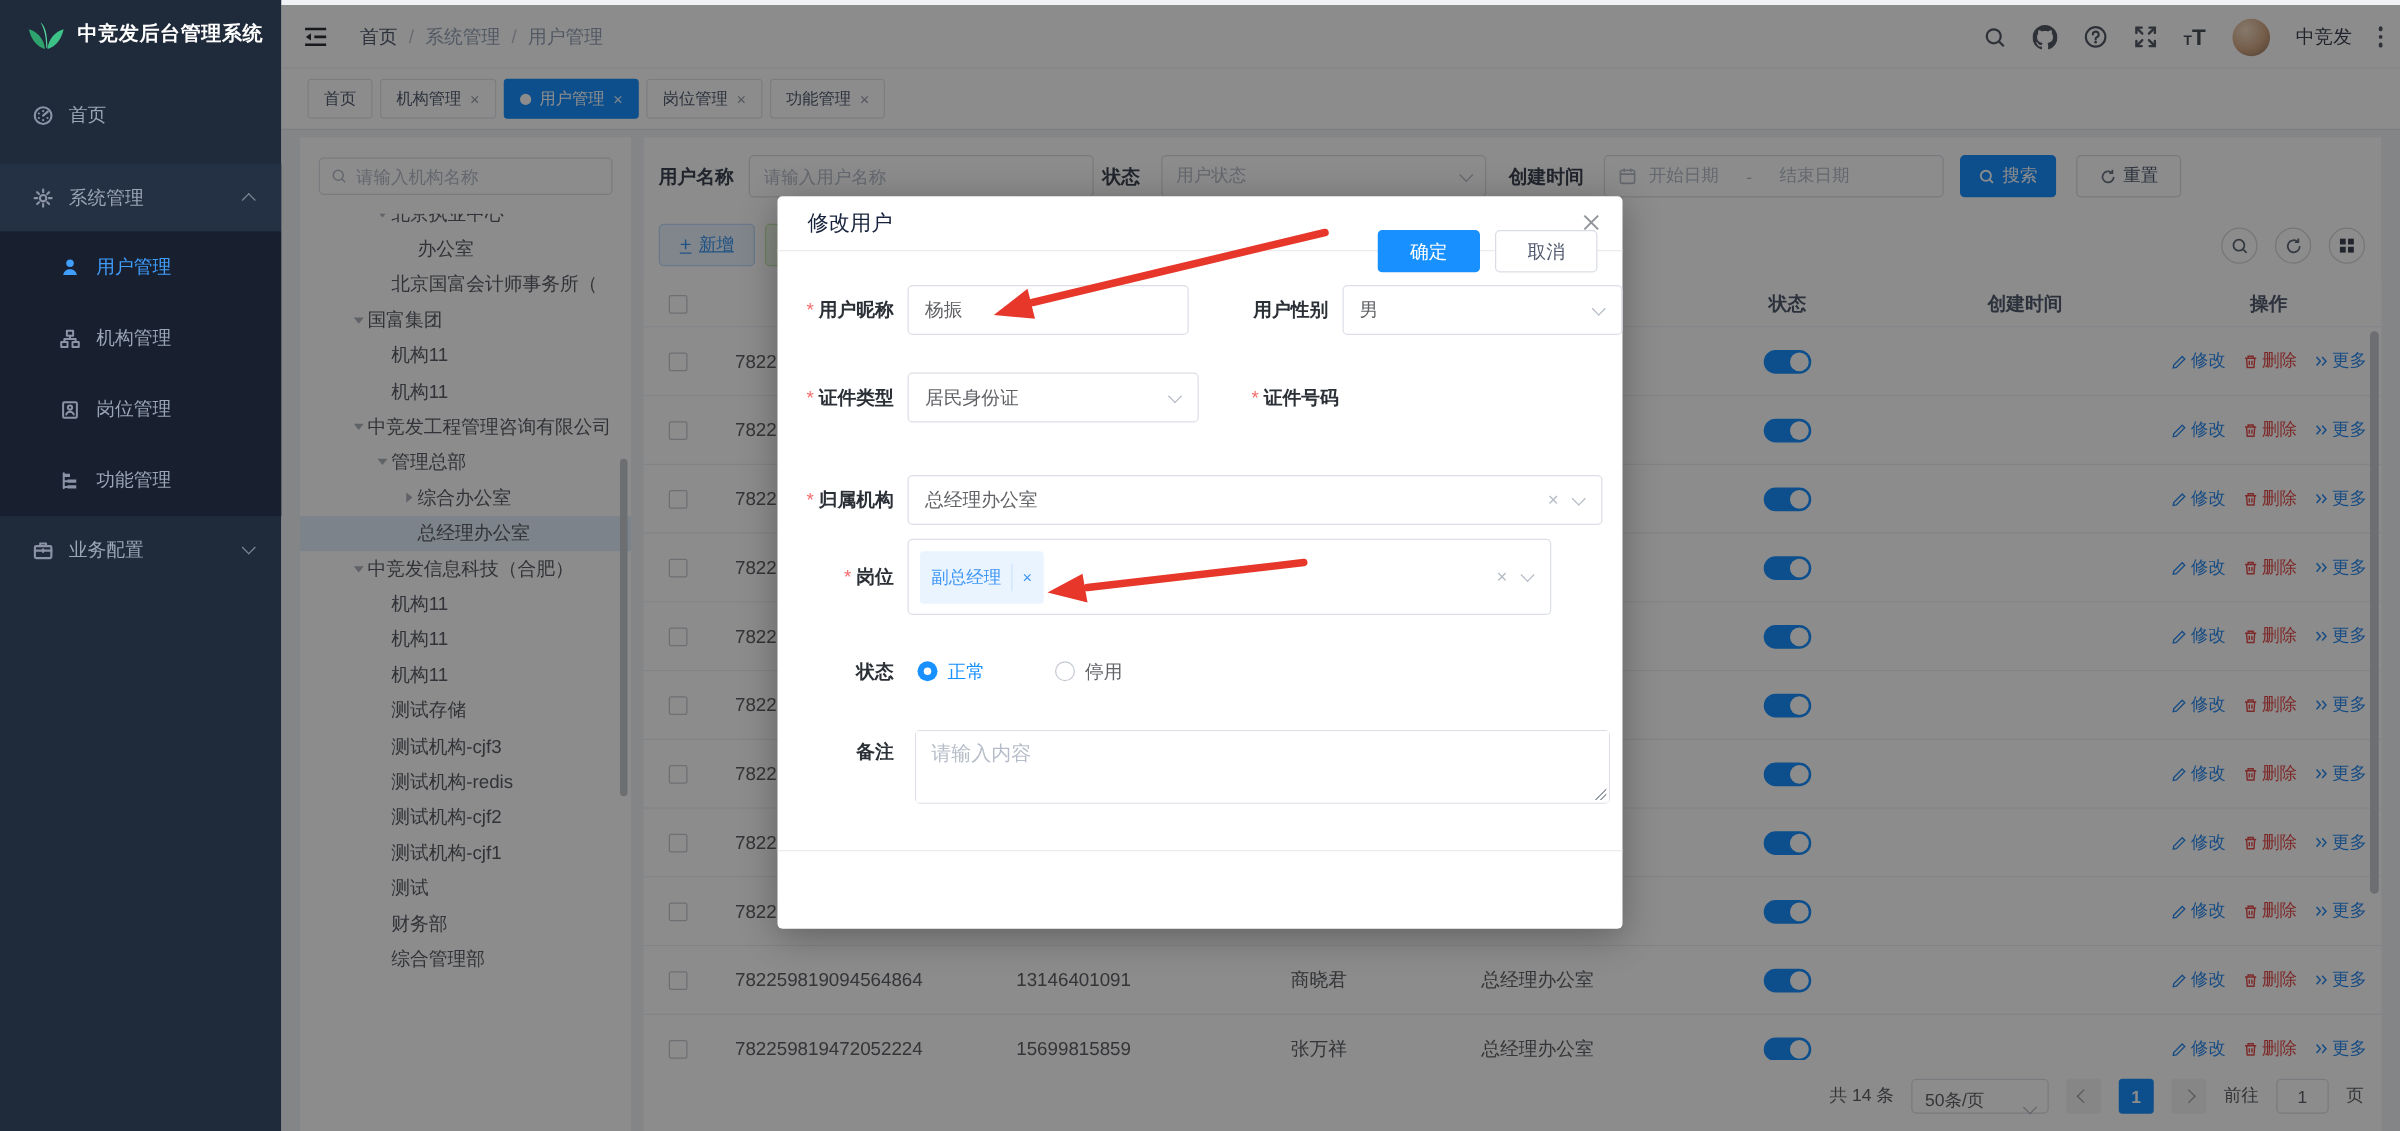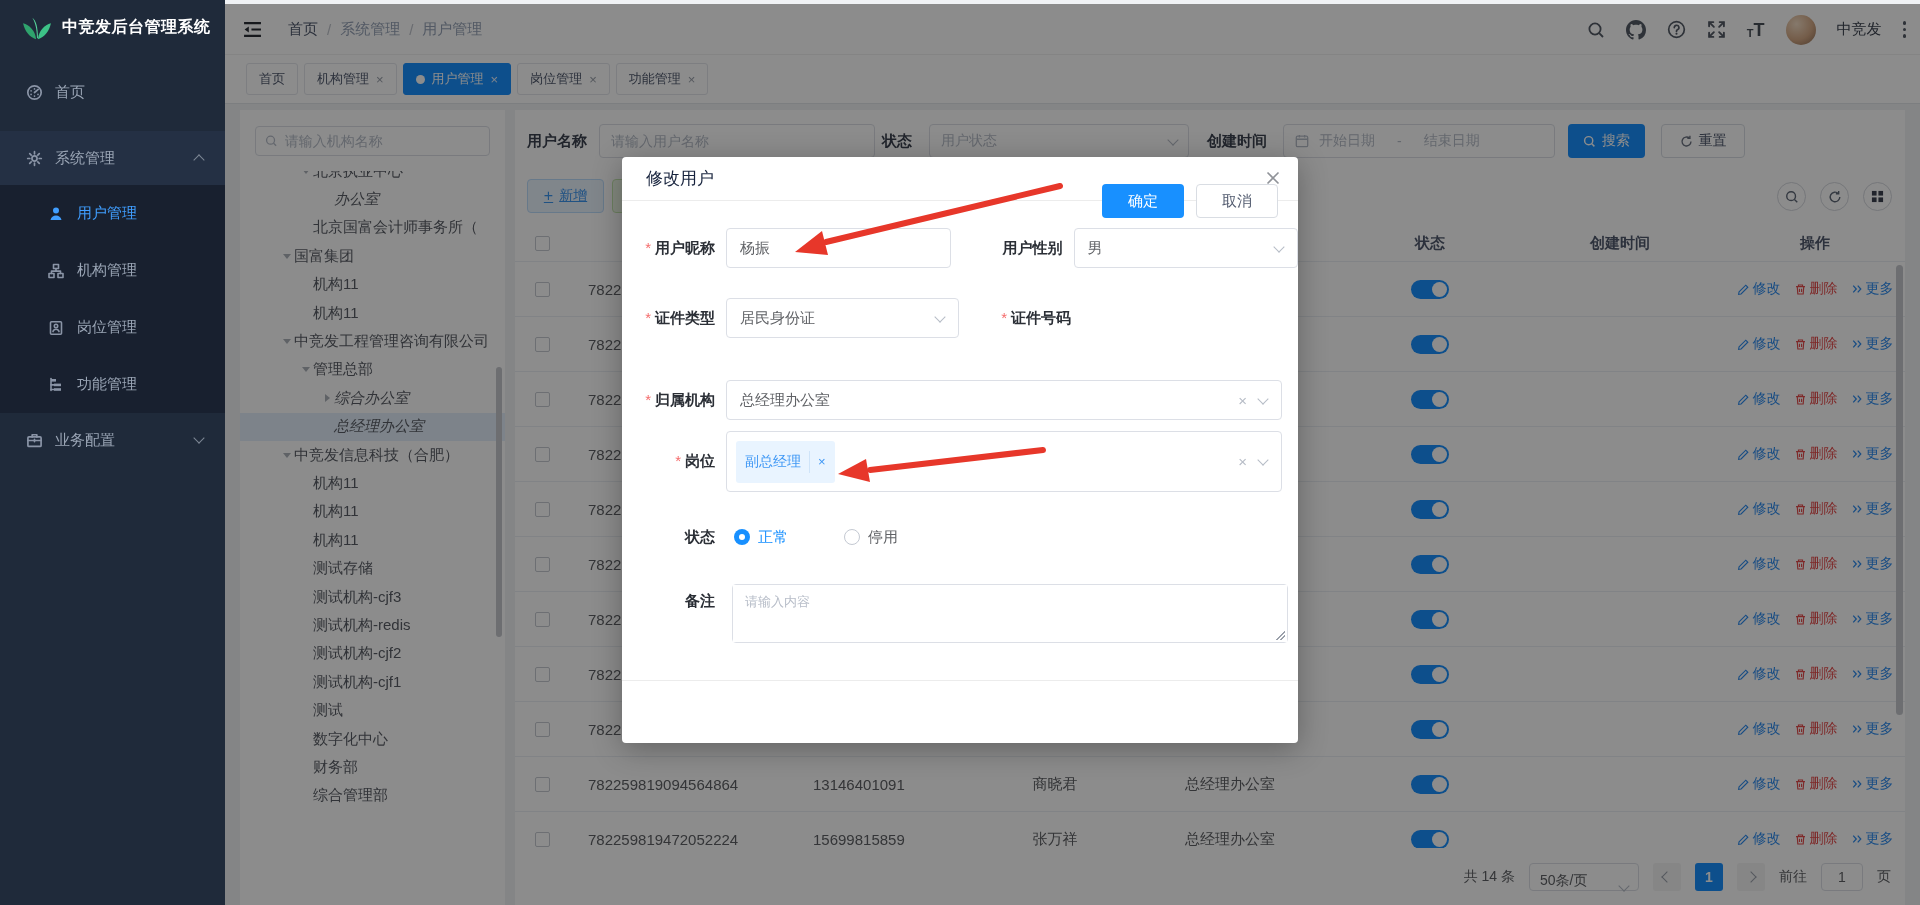--- a/index.html
+++ b/index.html
@@ -61,21 +61,21 @@
   .tree-search{position:absolute;left:15px;top:16px;width:235px;height:30px;border:1px solid var(--bd);border-radius:4px;display:flex;align-items:center;padding:0 9px;gap:7px;color:var(--ph);font-size:14px;background:#fff;}
   .tree-search input{border:none;outline:none;width:100%;font-size:14px;color:#606266;}
   .tree-search input::placeholder{color:var(--ph);}
   .tree-vp{position:absolute;left:0;top:61px;right:0;bottom:0;overflow:hidden;}
   .tree-list{margin-top:-14px;}
   .tnode{display:flex;align-items:center;height:28.4px;font-size:15px;color:#5a5e66;cursor:pointer;white-space:nowrap;}
   .tnode.sel{background:#e3eefb;}
   .tnode .tcaret{width:14px;display:flex;justify-content:center;flex:0 0 14px;}
   .cd{width:0;height:0;border-left:4.5px solid transparent;border-right:4.5px solid transparent;border-top:5.5px solid #aeb3bb;}
   .cr{width:0;height:0;border-top:4.5px solid transparent;border-bottom:4.5px solid transparent;border-left:5.5px solid #aeb3bb;}
-  .lvl1{padding-left:40px;}.lvl2{padding-left:59px;}.lvl3{padding-left:80px;font-style:italic;}
+  .lvl1{padding-left:40px;}.lvl2{padding-left:59px;}.lvl3{padding-left:80px;}
   .tree-sb{position:absolute;right:3px;top:257px;width:6px;height:270px;border-radius:3px;background:#c6c9ce;cursor:pointer;}
 
   
   .main-card{position:absolute;left:290px;top:110px;width:1390px;height:795px;background:#fff;}
   .flt{position:absolute;top:14px;height:34px;display:flex;align-items:center;}
   .flt-label{font-size:15px;font-weight:bold;color:#3c4350;}
   .inp{height:34px;border:1px solid var(--bd);border-radius:4px;background:#fff;display:flex;align-items:center;padding:0 11px;font-size:14px;color:#606266;}
   .inp input{border:none;outline:none;width:100%;font-size:14px;color:#606266;background:transparent;}
   .inp input::placeholder{color:var(--ph);}
   .sel-ph{color:var(--ph);font-size:14px;}
@@ -139,21 +139,21 @@
   .tag .tdiv{width:1px;height:22px;background:#cfe4f9;}
   .tag .tx{color:#3e97f5;font-size:13px;cursor:pointer;}
   .rd{width:16px;height:16px;border-radius:50%;cursor:pointer;position:relative;flex:0 0 16px;}
   .rd.on{background:var(--primary);}
   .rd.on::after{content:'';position:absolute;left:5px;top:5px;width:6px;height:6px;border-radius:50%;background:#fff;}
   .rd.off{border:1.5px solid #c4c9d2;background:#fff;}
   .rd-lb{font-size:15px;margin-left:8px;cursor:pointer;}
   .rd-lb.on{color:var(--primary);}
   .rd-lb.off{color:#606266;}
   .m-ta{position:absolute;left:110px;top:427px;width:556px;height:59px;border:1px solid var(--bd);border-radius:4px;}
-  .m-ta textarea{width:100%;height:100%;border:none;outline:none;resize:none;padding:8px 12px;font-size:13px;color:#000000;}
+  .m-ta textarea{width:100%;height:100%;border:none;outline:none;resize:none;padding:8px 12px;font-size:16px;color:#000000;}
   .m-ta textarea::placeholder{color:var(--ph);}
   .ta-grip{position:absolute;right:2px;bottom:2px;width:10px;height:10px;background:
     linear-gradient(135deg,transparent 55%,#9aa0aa 55%,#9aa0aa 62%,transparent 62%,transparent 75%,#9aa0aa 75%,#9aa0aa 82%,transparent 82%);}
   .m-ft{position:absolute;left:0;top:523px;width:100%;border-top:1px solid #ececec;}
   .m-btn{position:absolute;width:82px;height:34px;top:27px;font-size:15px;}
   .m-ok{left:480px;}
   .m-cancel{left:574px;}
 
   .arrows{position:absolute;left:0;top:0;width:1920px;height:905px;z-index:50;pointer-events:none;}
 </style>
@@ -429,24 +429,20 @@
             <div class="tnode lvl2">
               <span class="tcaret"></span>
               <span>测试机构-cjf1</span>
             </div>
             <div class="tnode lvl2">
               <span class="tcaret"></span>
               <span>测试</span>
             </div>
             <div class="tnode lvl2">
               <span class="tcaret"></span>
-              <span>数字化中心</span>
-            </div>
-            <div class="tnode lvl2">
-              <span class="tcaret"></span>
               <span>财务部</span>
             </div>
             <div class="tnode lvl2">
               <span class="tcaret"></span>
               <span>综合管理部</span>
             </div>
           </div>
       </div>
       <div class="tree-sb"></div>
     </div>
@@ -952,21 +948,21 @@
 
     <div class="m-row" style="left:0;top:223px;width:676px;">
       <span class="m-label req">归属机构</span>
       <span class="fld w556">
         <span>总经理办公室</span>
         <span class="clr"></span>
         <span class="chev"></span>
       </span>
     </div>
 
-    <div class="m-row" style="left:0;top:274px;width:676px;">
+    <div class="m-row" style="left:0;top:274px;width:619px;">
       <span class="m-label req">岗位</span>
       <span class="fld w556 tagfld" style="padding-left:9px;">
         <span class="tag">
           <span>副总经理</span>
           <span class="tdiv"></span>
           <span class="tx x"></span>
         </span>
         <span class="clr"></span>
         <span class="chev"></span>
       </span>

